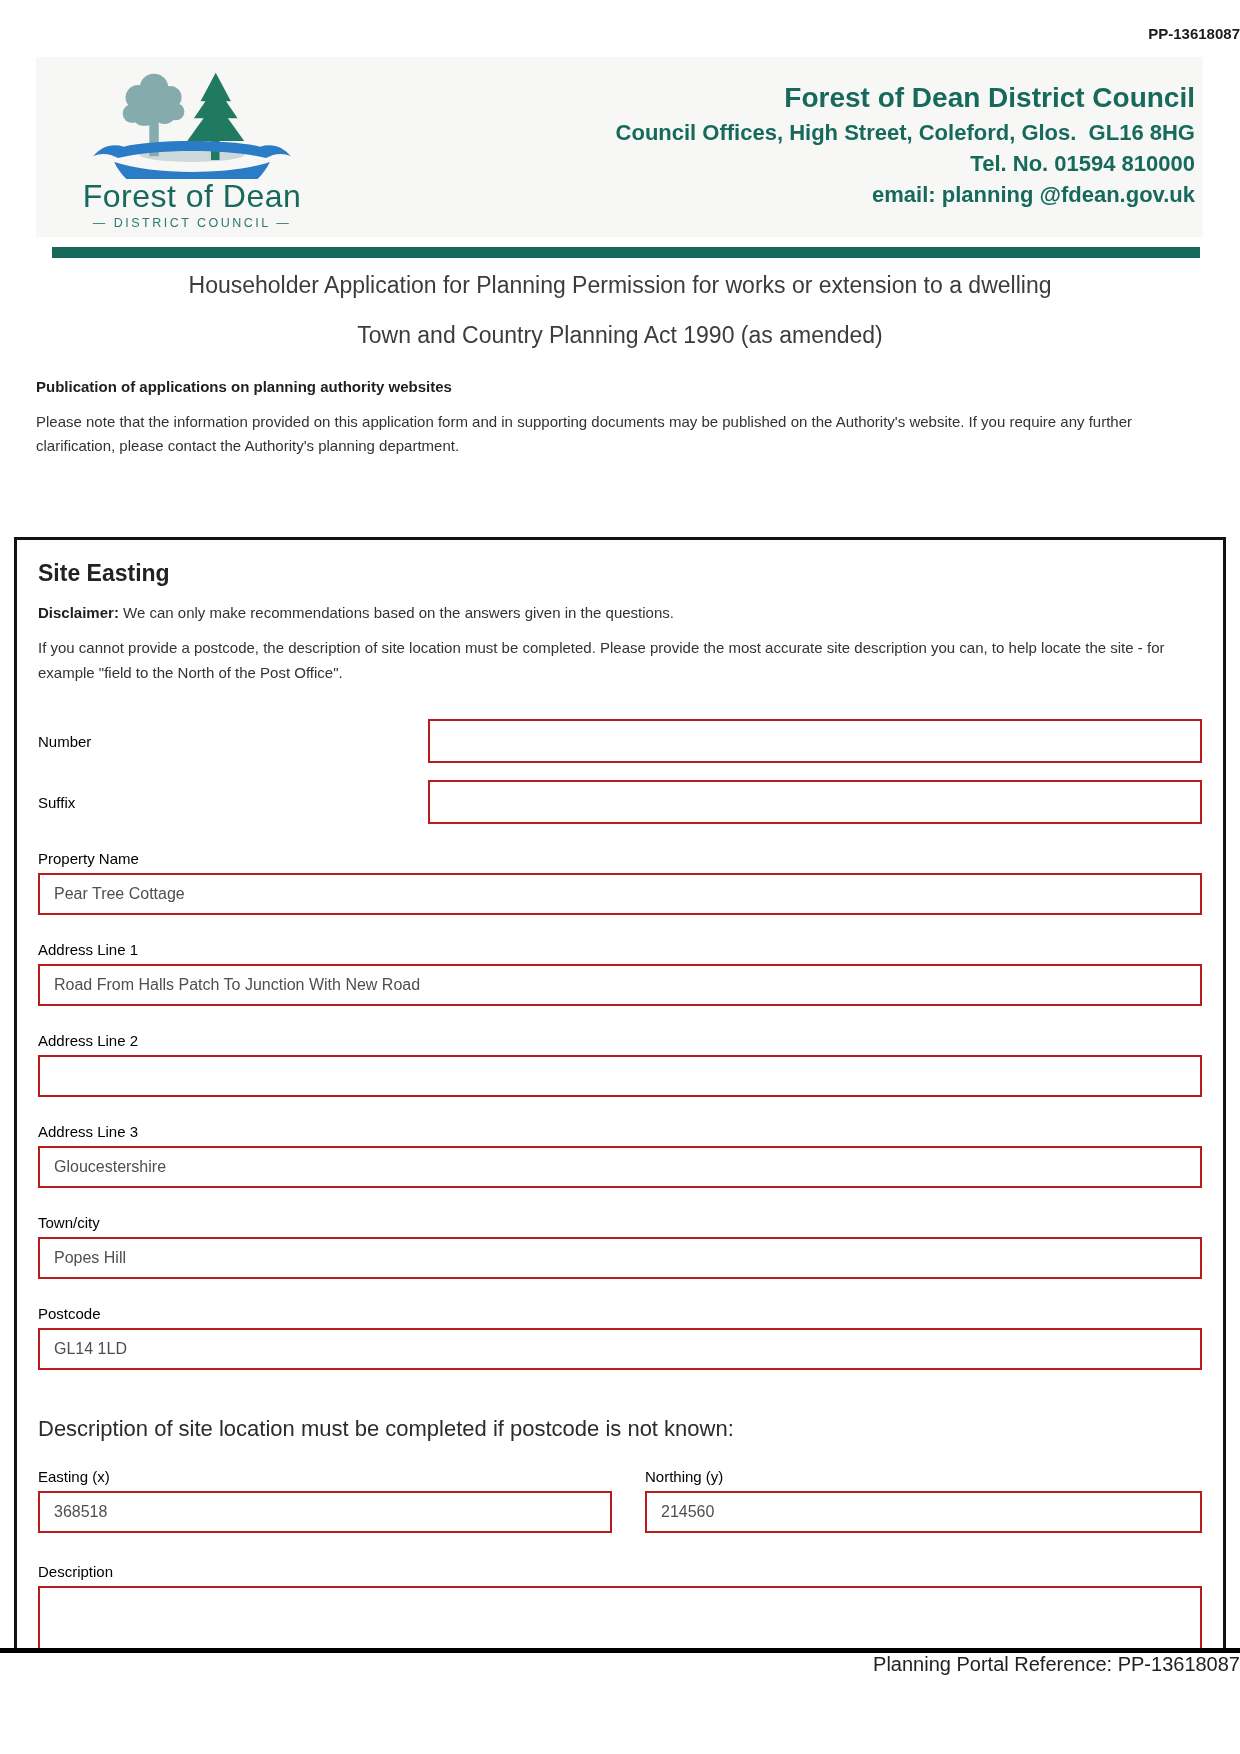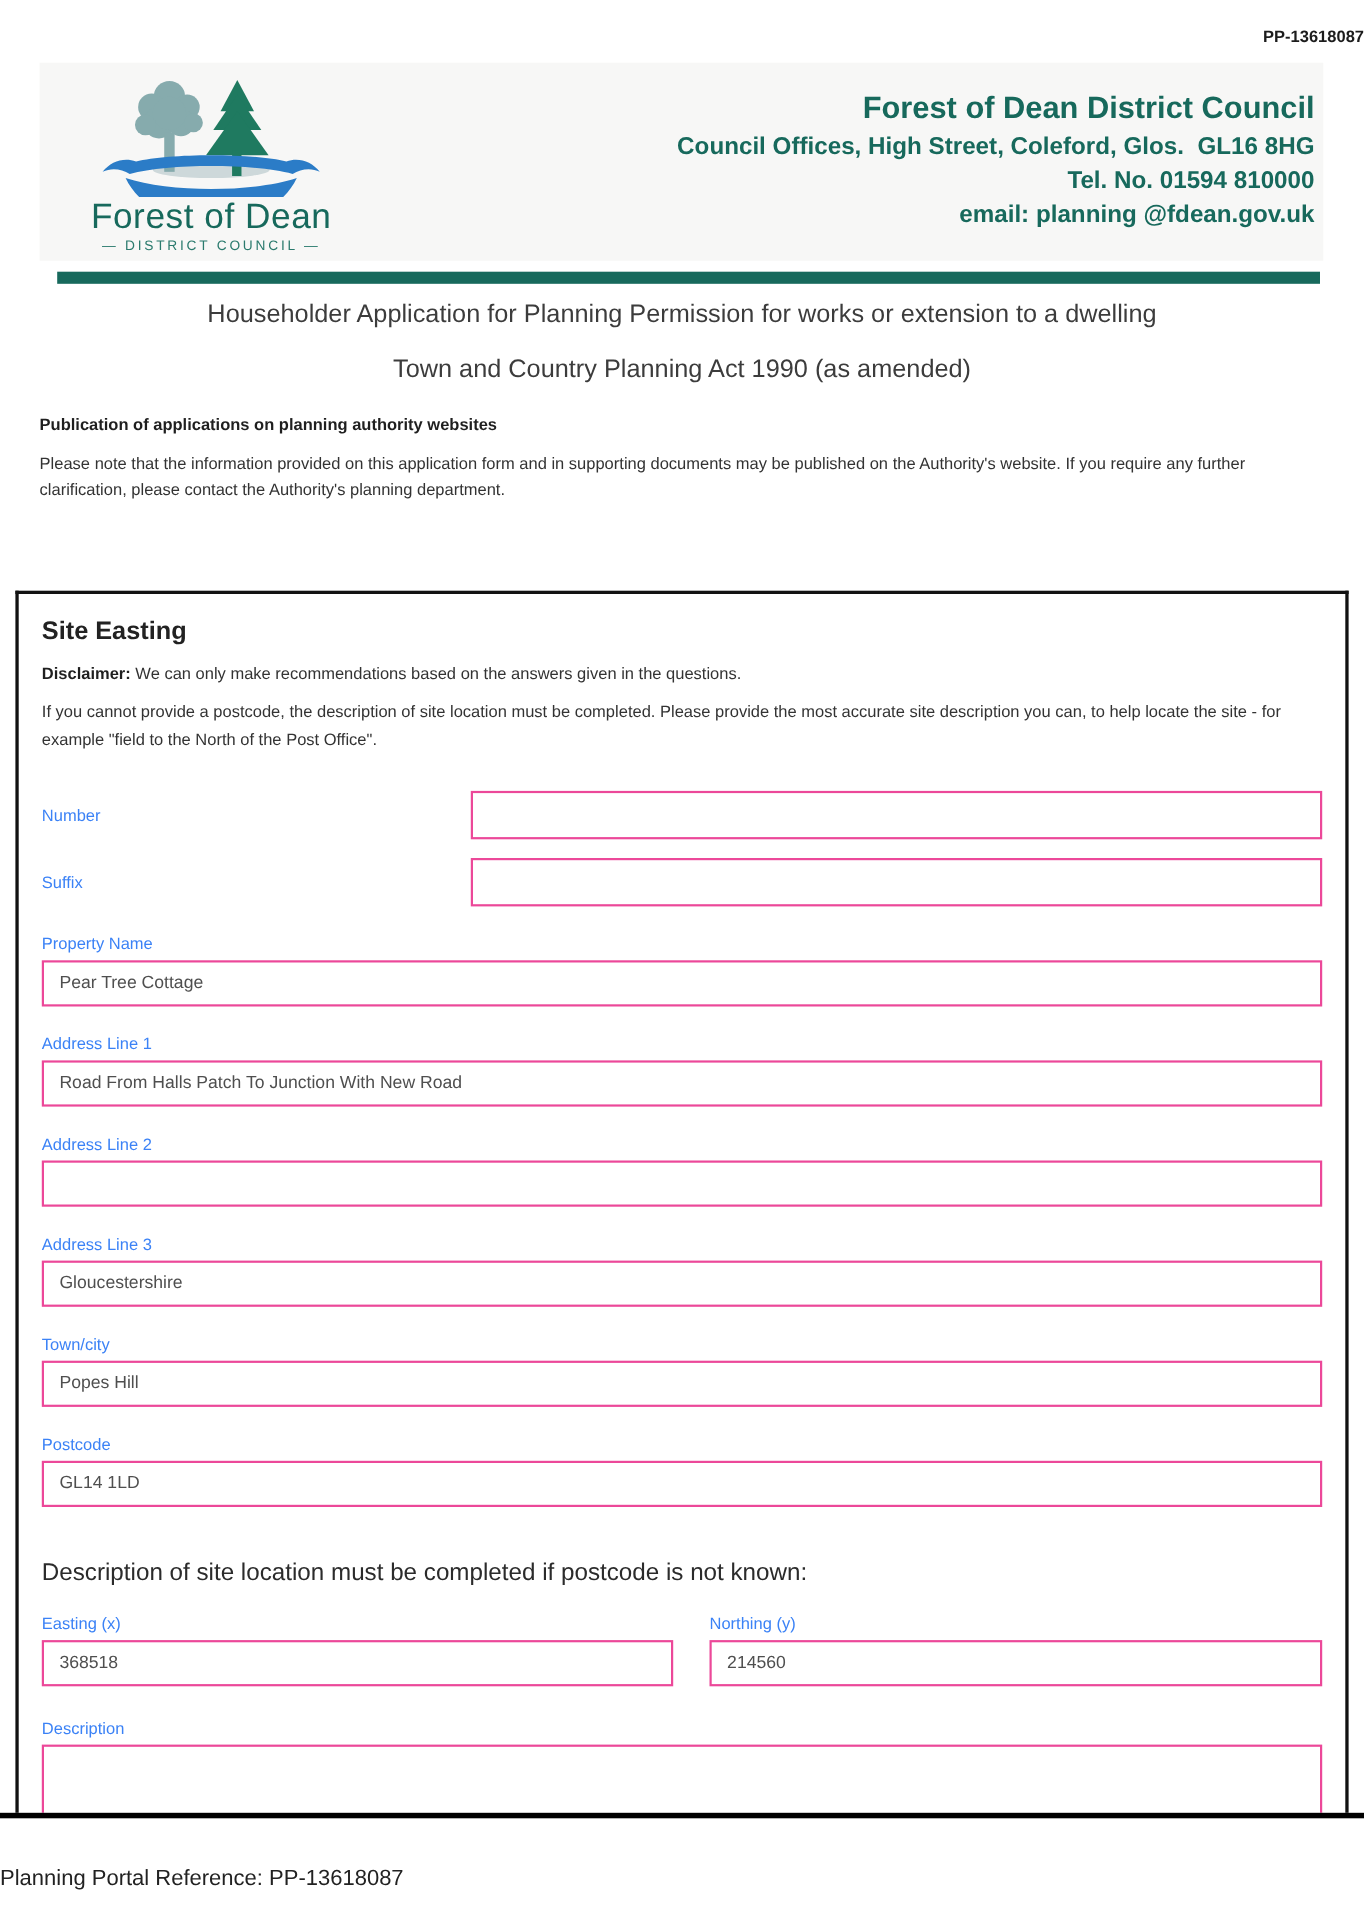--- a/index.html
+++ b/index.html
@@ -116,28 +116,28 @@
   .sl-intro {
     margin: 14px 0 0;
     font-size: 15px;
     line-height: 25px;
     color: #333;
   }
 
   label.f-label {
     display: block;
     font-size: 15px;
-    color: #3b82f6;
+    color: #000000;
   }
 
   input.f-input, .f-textarea {
     display: block;
     width: 100%;
     height: 42px;
-    border: 2px solid #ec4899;
+    border: 2px solid #b91c1c;
     background: #fff;
     font-family: inherit;
     font-size: 16px;
     color: #4f4f4f;
     padding: 0 14px;
     border-radius: 0;
     outline: none;
   }
 
   .row-inline {
@@ -169,22 +169,21 @@
   .desc-block { margin-top: 30px; }
   .desc-block label.f-label { margin-bottom: 6px; }
   .f-textarea { height: 70px; resize: none; padding-top: 10px; }
 
   .page-divider {
     width: 1240px;
     height: 5px;
     background: #000;
   }
   .footer-ref {
-    margin-top: 44px;
-    text-align: left;
+    text-align: right;
     font-size: 20px;
     color: #222;
   }
 </style>
 </head>
 <body>
 
 <div>
 
   <div class="pp-ref">PP-13618087</div>

